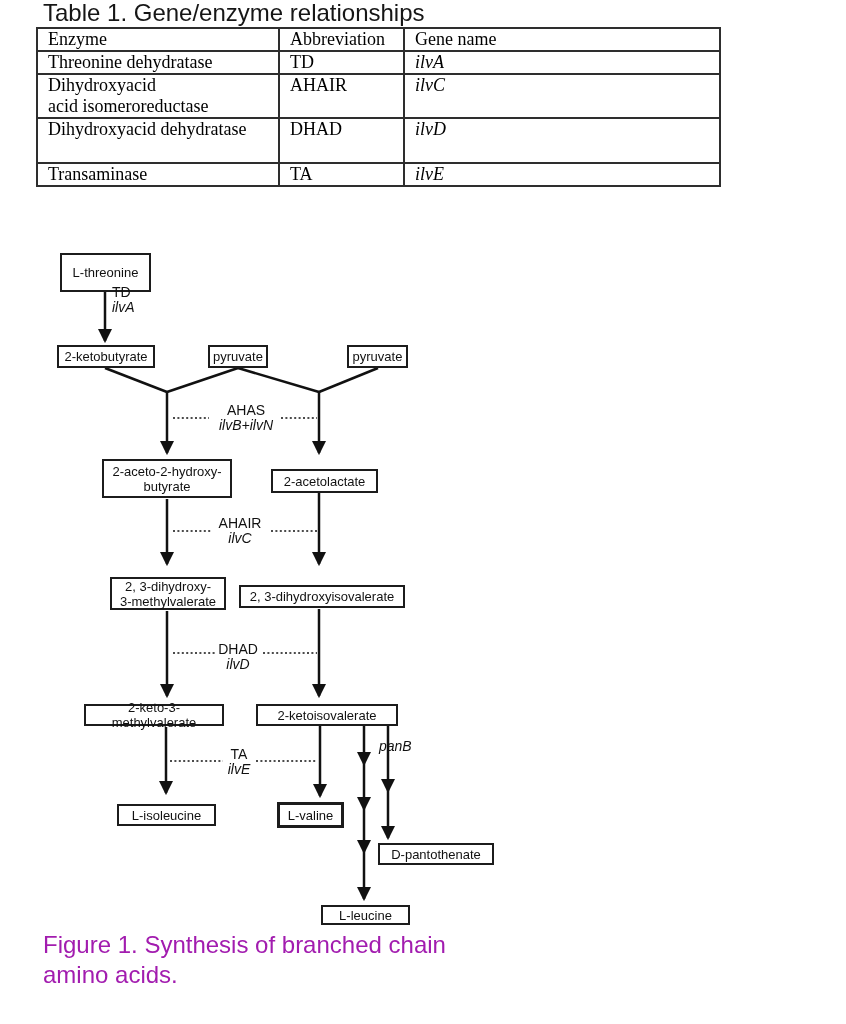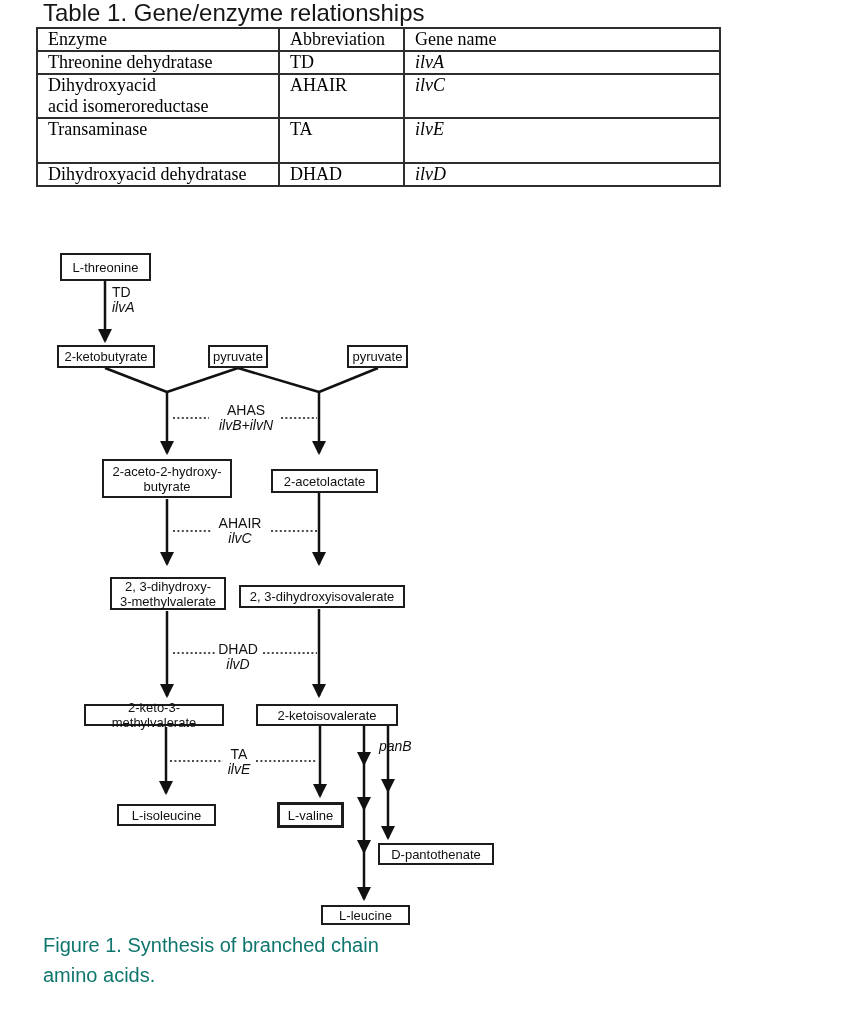--- a/index.html
+++ b/index.html
@@ -6,22 +6,22 @@
   body{
     width:846px;height:1024px;position:relative;background:#ffffff;
     font-family:"Liberation Sans",sans-serif;color:#111;overflow:hidden;
   }
   
   .doc-title{
     position:absolute;left:43px;top:0px;font-size:24px;line-height:26px;
     font-weight:400;color:#161616;white-space:nowrap;
   }
   .fig-caption{
-    position:absolute;left:43px;top:930px;font-size:20px;line-height:30px;
-    color:#0f766e;white-space:pre-line;
+    position:absolute;left:43px;top:930px;font-size:24px;line-height:30px;
+    color:#a21caf;white-space:pre-line;
   }
   
   table.gtable{
     position:absolute;left:36px;top:27px;width:683px;
     border-collapse:collapse;table-layout:fixed;
     font-family:"Liberation Serif",serif;font-size:18px;color:#000;
   }
   table.gtable th,table.gtable td{
     border:2px solid #2e2e2e;font-weight:400;text-align:left;vertical-align:top;
     padding:0 20px 0 10px;line-height:21px;white-space:pre-line;overflow:hidden;
@@ -73,28 +73,28 @@
         <td>TD</td>
         <td><i>ilvA</i></td>
       </tr>
       <tr>
         <td>Dihydroxyacid
 acid isomeroreductase</td>
         <td>AHAIR</td>
         <td><i>ilvC</i></td>
       </tr>
       <tr>
+        <td>Dihydroxyacid dehydratase</td>
+        <td>DHAD</td>
+        <td><i>ilvD</i></td>
+      </tr>
+      <tr>
         <td>Transaminase</td>
         <td>TA</td>
         <td><i>ilvE</i></td>
-      </tr>
-      <tr>
-        <td>Dihydroxyacid dehydratase</td>
-        <td>DHAD</td>
-        <td><i>ilvD</i></td>
       </tr>
     </tbody>
 </table>
 
 <svg class="lines" width="846" height="1024" viewBox="0 0 846 1024">
   <defs>
     <marker id="ah" viewBox="0 0 10 10" refX="8.5" refY="5" markerWidth="5.6" markerHeight="5.6" orient="auto">
       <path d="M0,0 L10,5 L0,10 z" fill="#111"></path>
     </marker>
   </defs>
@@ -132,21 +132,21 @@
     <line x1="281" y1="418" x2="317" y2="418"></line>
     <line x1="173" y1="531" x2="211" y2="531"></line>
     <line x1="271" y1="531" x2="317" y2="531"></line>
     <line x1="173" y1="653" x2="215" y2="653"></line>
     <line x1="263" y1="653" x2="317" y2="653"></line>
     <line x1="170" y1="761" x2="223" y2="761"></line>
     <line x1="256" y1="761" x2="317" y2="761"></line>
   </g>
 </svg>
 
-<div class="dbox" style="left:60px;top:253px;width:91px;height:28px">L-threonine</div>
+<div class="dbox" style="left:60px;top:253px;width:91px;height:39px">L-threonine</div>
 <div class="dbox" style="left:57px;top:345px;width:98px;height:23px">2-ketobutyrate</div>
 <div class="dbox" style="left:208px;top:345px;width:60px;height:23px">pyruvate</div>
 <div class="dbox" style="left:347px;top:345px;width:61px;height:23px">pyruvate</div>
 <div class="dbox" style="left:102px;top:459px;width:130px;height:39px">2-aceto-2-hydroxy-
 butyrate</div>
 <div class="dbox" style="left:271px;top:469px;width:107px;height:24px">2-acetolactate</div>
 <div class="dbox" style="left:110px;top:577px;width:116px;height:33px">2, 3-dihydroxy-
 3-methylvalerate</div>
 <div class="dbox" style="left:239px;top:585px;width:166px;height:23px">2, 3-dihydroxyisovalerate</div>
 <div class="dbox" style="left:84px;top:704px;width:140px;height:22px">2-keto-3-methylvalerate</div>

